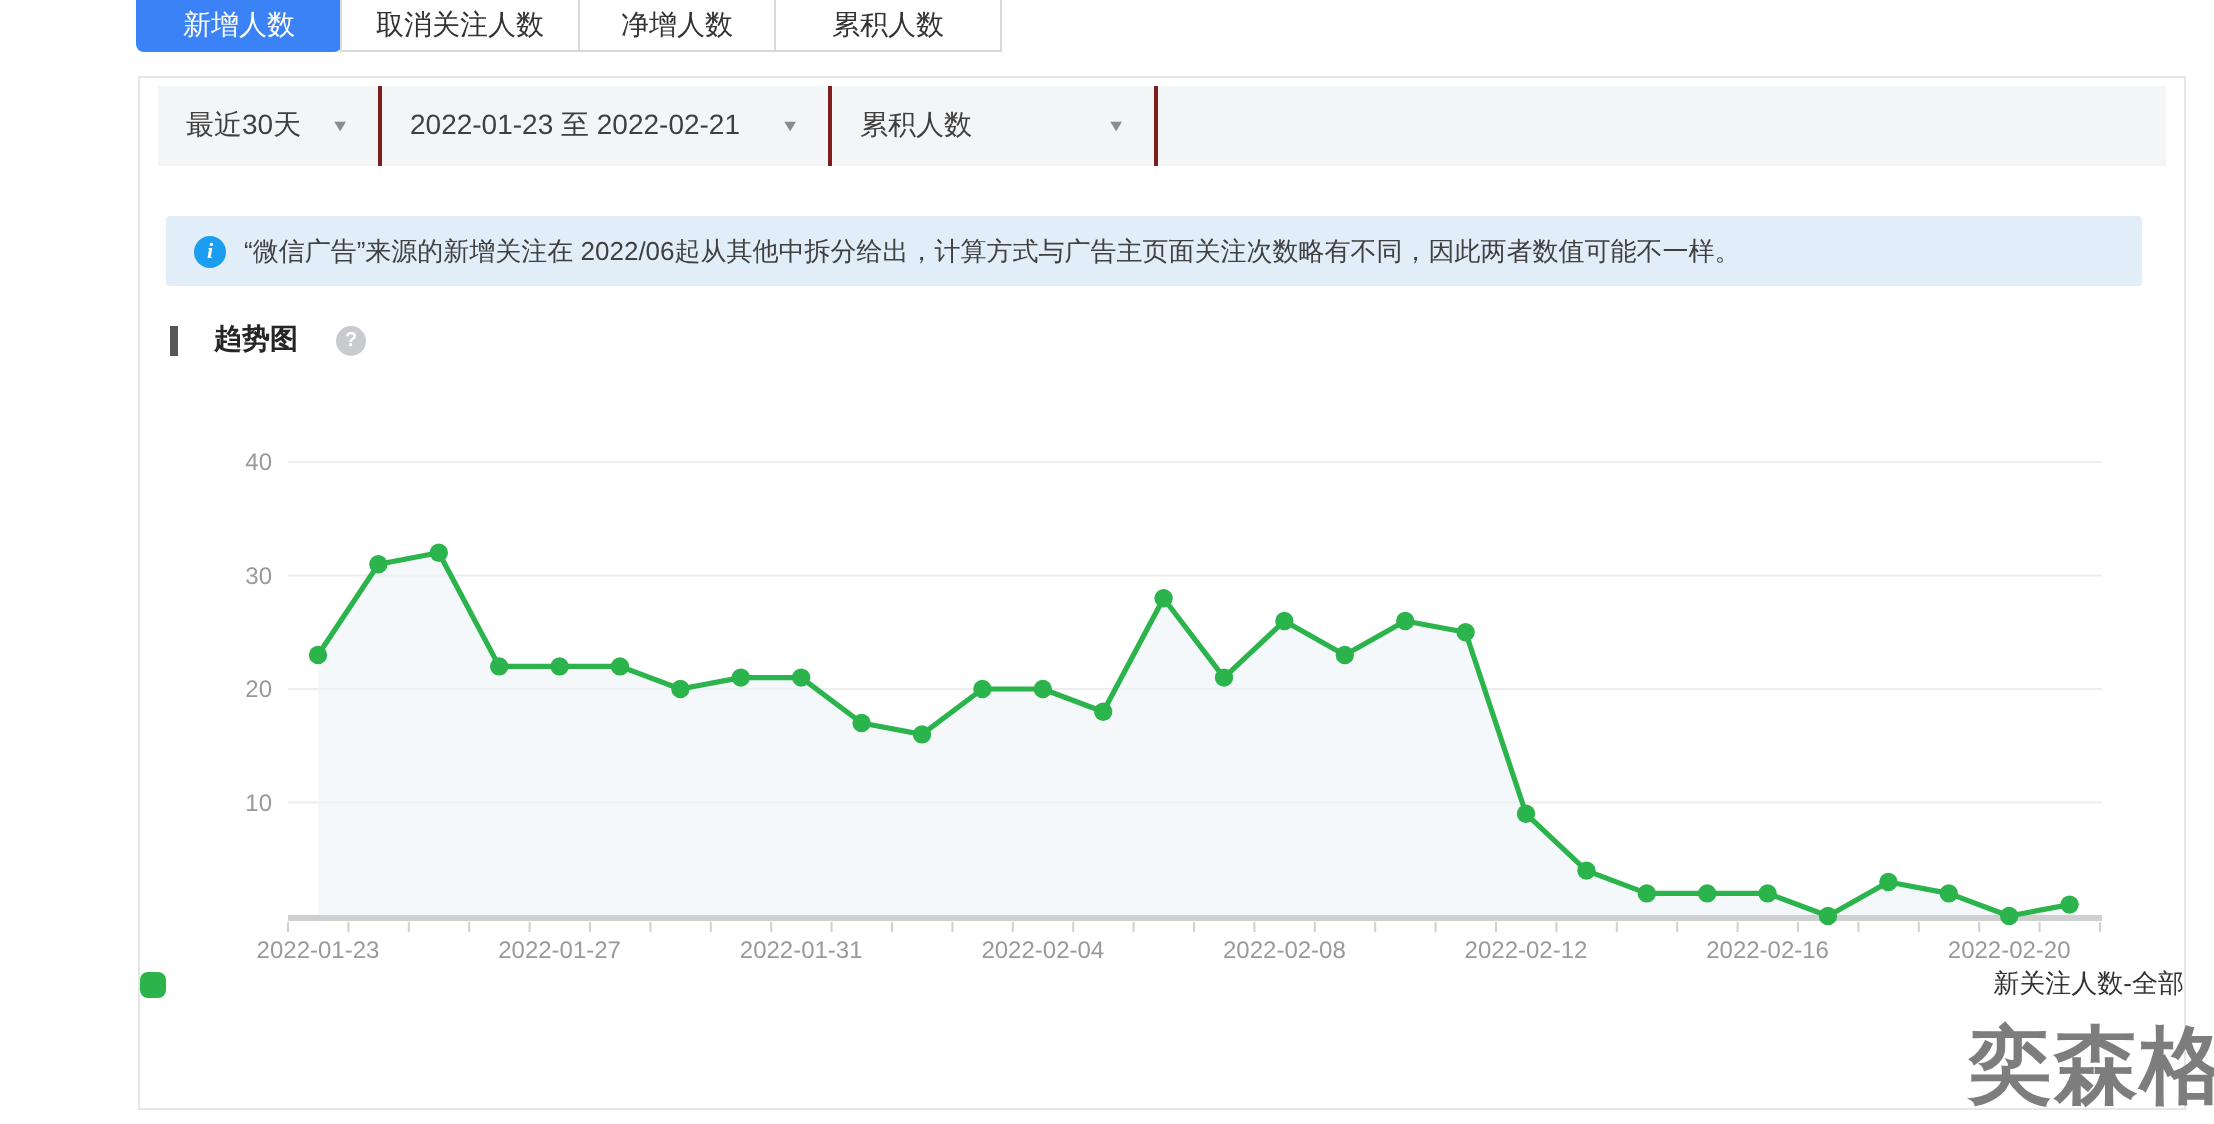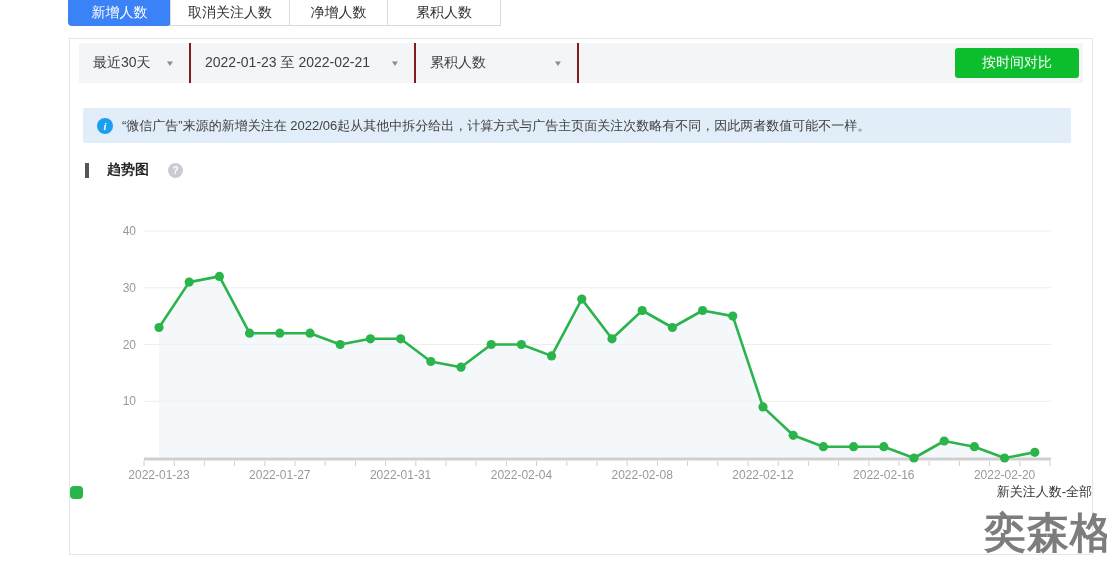--- a/index.html
+++ b/index.html
@@ -98,21 +98,20 @@
     </div>
     <div class="fseg" style="width:225px">
       <span class="flabel">2022-01-23 至 2022-02-21</span>
       <span class="caret">▼</span>
     </div>
     <div class="fseg" style="width:163px">
       <span class="flabel">累积人数</span>
       <span class="caret">▼</span>
     </div>
     <div class="fspacer"></div>
-    <button class="compare-btn">按时间对比</button>
   </div>
 
   <div class="notice">
     <span class="info-icon">i</span>
     <span class="notice-text">“微信广告”来源的新增关注在 2022/06起从其他中拆分给出，计算方式与广告主页面关注次数略有不同，因此两者数值可能不一样。</span>
   </div>
 
   <div class="section-title">
     <span class="title-bar"></span>
     <span class="title-text">趋势图</span>

